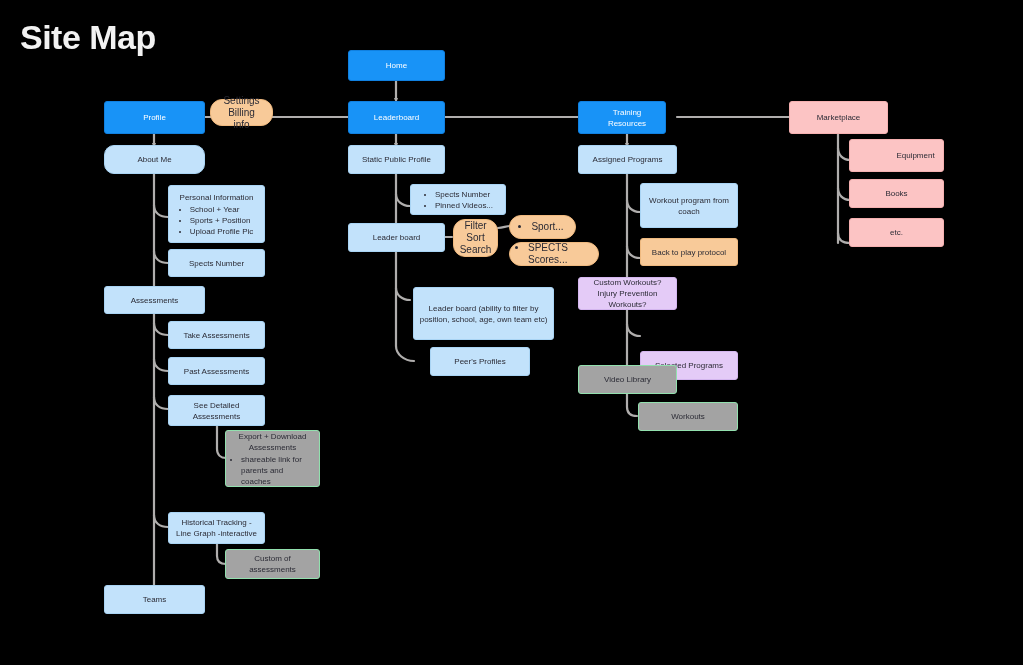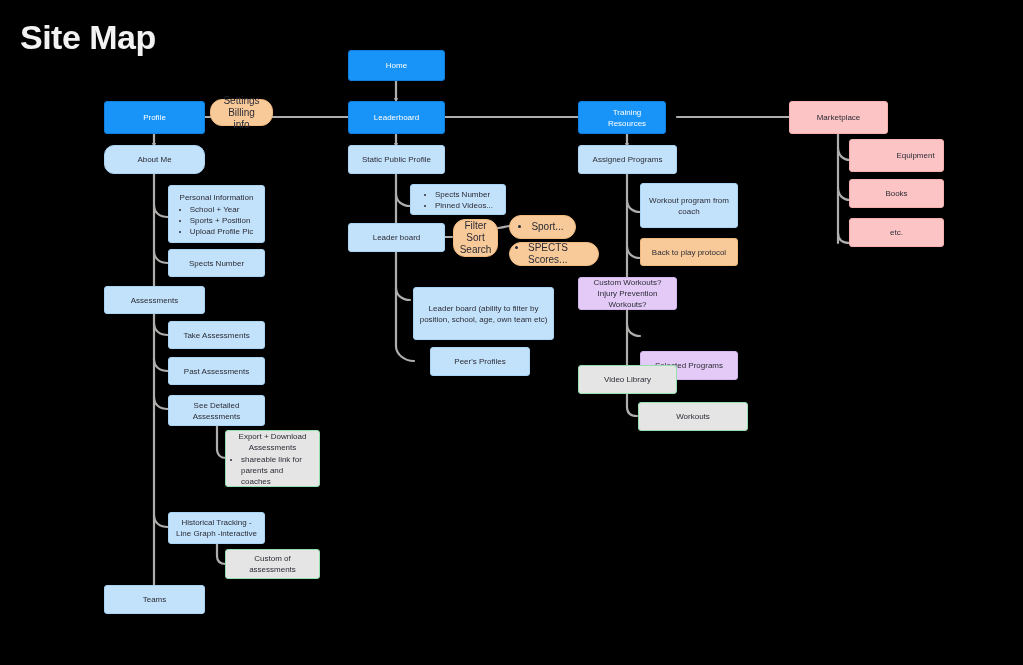--- a/index.html
+++ b/index.html
@@ -64,21 +64,21 @@
     font-size: 8px;
     line-height: 11px;
     margin: 0;
   }
   .node.only-list ul {
     padding-left: 12px;
   }
   
   .c-primary   { background: #1893f7; color: #ffffff; border-color: #1080e0; }
   .c-lightblue { background: #c2e2fb; color: #2b2b35; border-color: #a9d4f4; }
-  .c-green     { background: #e5e5e5; color: #2b2b35; border-color: #92e0ae; }
+  .c-green     { background: #a3a3a3; color: #2b2b35; border-color: #92e0ae; }
   .c-purple    { background: #e4cbf7; color: #2b2b35; border-color: #d4b6ef; }
   .c-pink      { background: #fcc4c4; color: #2b2b35; border-color: #f5b0b0; }
   .c-orange    { background: #f8ca99; color: #2b2b35; border-color: #efb97f; }
   
   .badge {
     position: absolute;
     box-sizing: border-box;
     background: #f8ca99;
     color: #2b2b35;
     font-size: 10px;
@@ -297,21 +297,21 @@
   </div>
 
   <div class="node c-purple" style="left:640px; top:315px; width:98px; height:29px;margin-top:36px;">
     <span class="title">Selected Programs</span>
   </div>
 
   <div class="node c-green" style="left:578px; top:365px; width:99px; height:29px;">
     <span class="title">Video Library</span>
   </div>
 
-  <div class="node c-green" style="left:638px; top:402px; width:110px; height:29px;">
+  <div class="node c-green" style="left:638px; top:402px; width:100px; height:29px;">
     <span class="title">Workouts</span>
   </div>
 
   <div class="node c-pink" style="left:789px; top:101px; width:99px; height:33px;">
     <span class="title">Marketplace</span>
   </div>
 
   <div class="node c-pink" style="left:849px; top:139px; width:95px; height:33px;padding-left:43px;">
     <span class="title">Equipment</span>
   </div>

